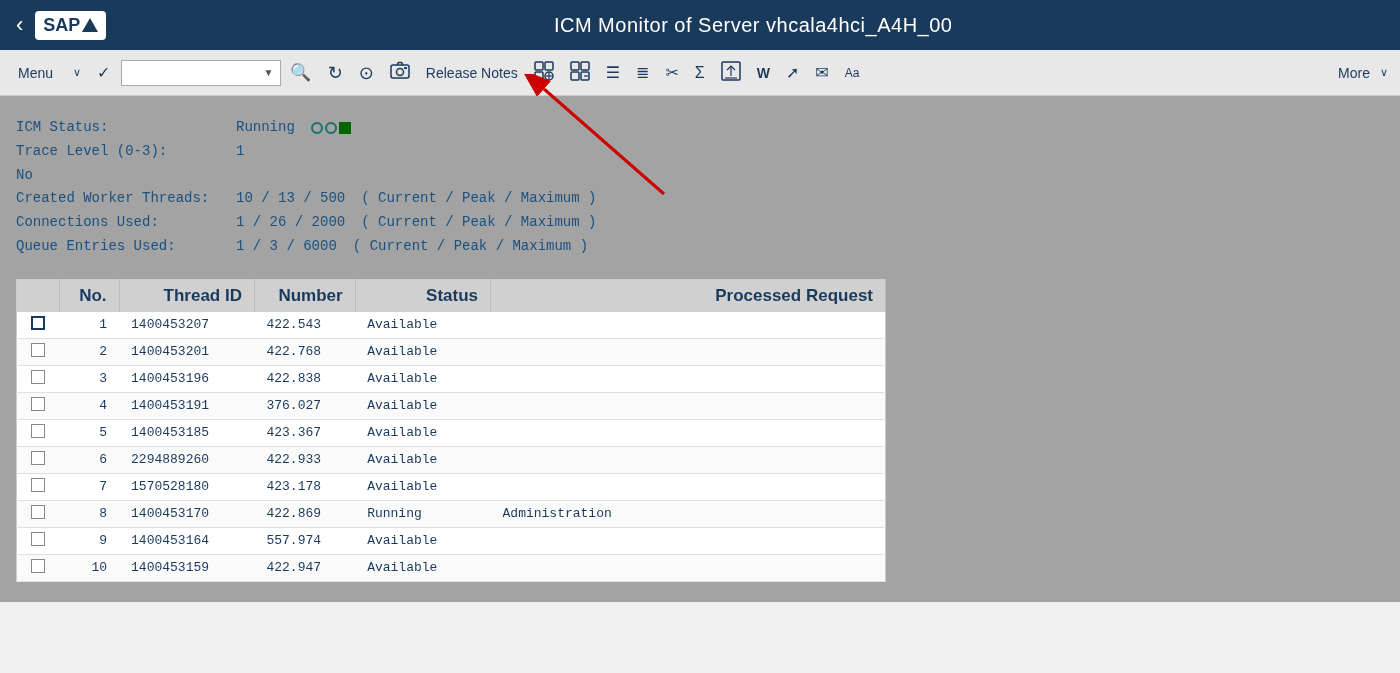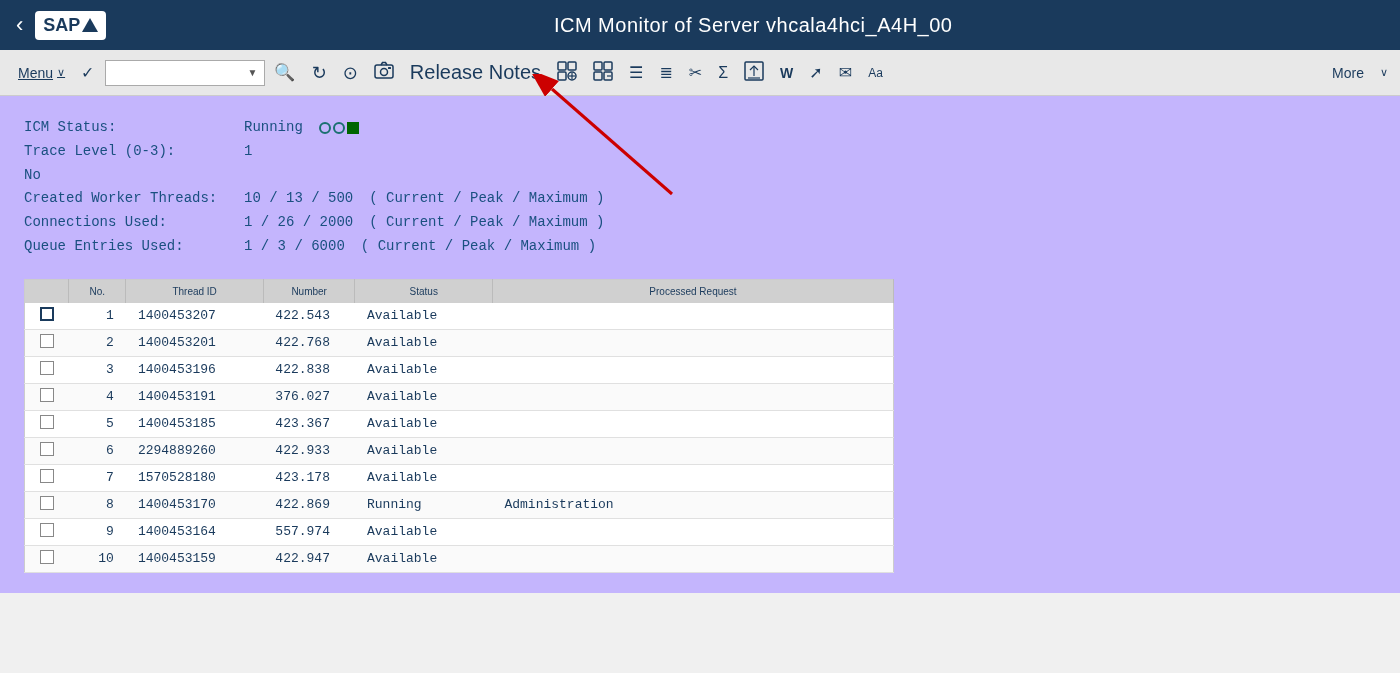--- a/index.html
+++ b/index.html
@@ -64,59 +64,58 @@
       align-items: center;
       cursor: pointer;
       padding: 4px 6px;
       color: #1a3a5c;
       font-size: 14px;
       white-space: nowrap;
     }
     .menu-btn {
       display: flex;
       align-items: center;
-      gap: 4px;
-      text-decoration: underline;
+      gap: 20px;
     }
     .search-box {
       border: 1px solid #aaa;
       background: white;
       height: 26px;
       width: 160px;
       padding: 0 6px;
       font-size: 13px;
       display: flex;
       align-items: center;
       justify-content: flex-end;
     }
     .search-box-arrow {
       font-size: 10px;
       color: #555;
     }
     .release-notes-btn {
       color: #1a3a5c;
-      font-size: 20px;
+      font-size: 14px;
       font-weight: normal;
       cursor: pointer;
       padding: 4px 6px;
     }
     .more-btn {
       display: flex;
       align-items: center;
-      gap: 16px;
+      gap: 10px;
       color: #1a3a5c;
       font-size: 14px;
       cursor: pointer;
       margin-left: auto;
     }
 
     
     .main {
-      background: #c4b5fd;
-      padding: 20px 24px;
+      background: #a3a3a3;
+      padding: 20px 16px;
     }
 
     
     .status-block {
       font-family: 'Courier New', Courier, monospace;
       font-size: 14px;
       color: #1a3a5c;
       margin-bottom: 20px;
       line-height: 1.7;
     }
@@ -153,25 +152,25 @@
     .thread-table {
       width: 870px;
       border-collapse: collapse;
       background: white;
       border: 1px solid #ccc;
     }
     .thread-table thead tr {
       background: #d0d0d0;
     }
     .thread-table th {
-      text-align: center;
+      text-align: right;
       padding: 6px 12px;
-      font-size: 10px;
-      color: #1a3a5c;
-      font-weight: normal;
+      font-size: 17px;
+      color: #1a3a5c;
+      font-weight: bold;
       border-right: 1px solid #bbb;
     }
     .thread-table td {
       padding: 4px 12px;
       font-size: 13px;
       color: #1a3a5c;
       font-family: 'Courier New', Courier, monospace;
       border-bottom: 1px solid #e0e0e0;
     }
     .thread-table tr:nth-child(even) { background: #fafafa; }

